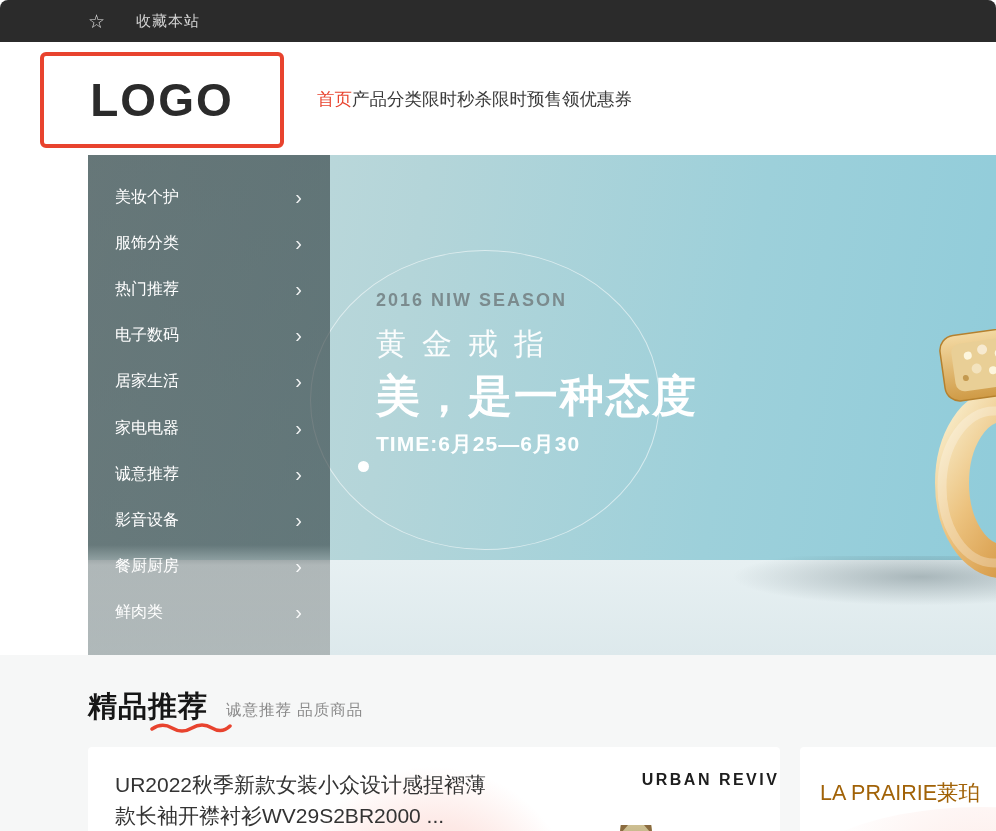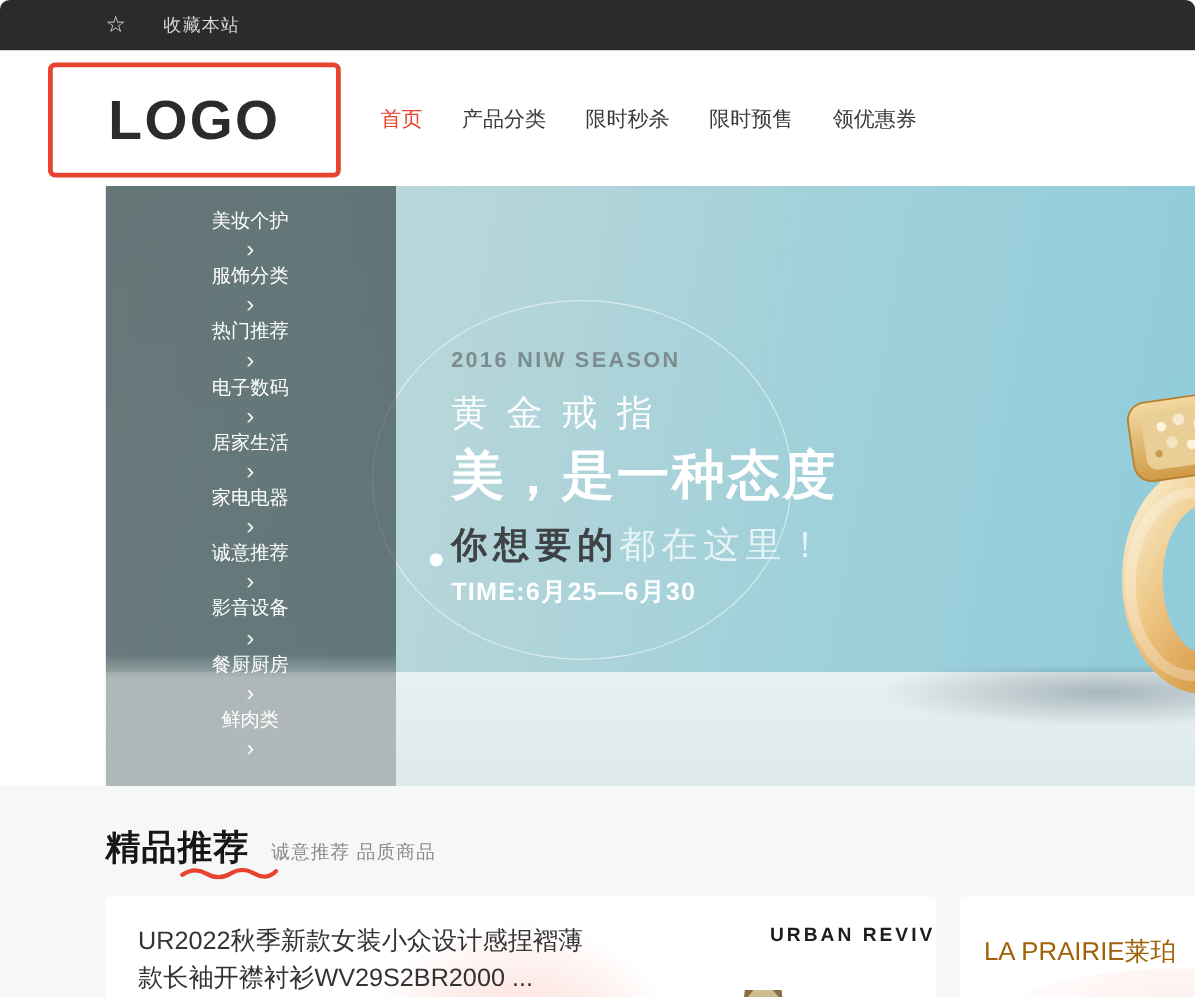--- a/index.html
+++ b/index.html
@@ -10,21 +10,21 @@
   .topbar { height:42px; background:#2b2b2b; display:flex; align-items:center;
     padding-left:88px; border-radius:8px 8px 0 0; }
   .topbar .star { color:#e0e0e0; font-size:19px; margin-right:7px; line-height:1; }
   .topbar .fav { color:#d4d4d4; font-size:15px; letter-spacing:1px; cursor:pointer;margin-left:24px; }
 
   
   .header { height:113px; background:#fff; display:flex; align-items:center; padding-left:40px; }
   .logo-box { width:244px; height:96px; border:4px solid #e8432e; border-radius:6px;
     display:flex; align-items:center; justify-content:center; margin-top:2px; }
   .logo-text { font-size:46px; font-weight:bold; color:#2b2b2b; letter-spacing:2px; }
-  .nav { display:flex; margin-left:33px; gap:33px; }
+  .nav { display:flex; margin-left:33px; }
   .nav-item { font-size:17.5px; color:#3a3a3a; cursor:pointer; white-space:nowrap; }
   .nav-item.active { color:#e8432e; }
 
   
   .banner { position:relative; margin-left:88px; width:908px; height:500px; overflow:hidden; }
   .banner-top { position:absolute; left:0; top:0; width:908px; height:405px;
     background:linear-gradient(100deg,#c6dcdd 0%,#b4d5d9 35%,#9dd0da 70%,#90ccda 100%); }
   .banner-surface { position:absolute; left:0; top:405px; width:908px; height:95px;
     background:linear-gradient(180deg,#e7f0f2 0%,#dde9ec 100%); }
   .ring-shadow { position:absolute; right:-20px; top:-4px; width:300px; height:52px;
@@ -42,21 +42,21 @@
   .bn-tagline .light { color:rgba(240,249,249,0.85); }
   .bn-time { margin-top:4px; font-size:21px; font-weight:bold; color:#fdffff; letter-spacing:1px; }
   .ring-svg { position:absolute; right:-78px; top:168px; width:150px; height:260px; }
 
   
   .sidebar { position:absolute; left:0; top:0; width:242px; height:500px;
     background:linear-gradient(180deg, rgba(38,51,53,0.60) 0%, rgba(38,51,53,0.58) 78%,
       rgba(120,127,127,0.50) 82%, rgba(130,136,135,0.50) 100%);
     padding-top:19px; }
   .side-item { height:46.2px; display:flex; align-items:center; justify-content:space-between;
-    padding:0 28px 0 27px; color:#fff; font-size:16px; cursor:pointer;flex-direction:column; }
+    padding:0 28px 0 27px; color:#fff; font-size:16px; cursor:pointer; }
   .side-item .chev { font-size:20px; color:rgba(255,255,255,0.9); font-weight:normal; }
 
   
   .recommend { height:216px; background:#f6f7f7; padding:32px 0 0 88px; }
   .rec-head { display:flex; align-items:center; }
   .rec-title-wrap { position:relative; display:inline-block; }
   .rec-title { font-size:29px; font-weight:900; color:#161616; letter-spacing:1px; }
   .rec-wave { position:absolute; left:62px; bottom:-6px; }
   .rec-sub { margin-left:18px; font-size:15.5px; color:#8a8a8a; letter-spacing:1px; position:relative; top:3px; }
   .cards { display:flex; gap:20px; margin-top:20px; }
@@ -107,23 +107,20 @@
   <div class="banner-surface">
     <div class="ring-shadow"></div>
   </div>
   <div class="deco-circle"></div>
   <div class="deco-dot"></div>
 
   <div class="banner-text">
     <div class="bn-season">2016 NIW SEASON</div>
     <div class="bn-sub">黄金戒指</div>
     <div class="bn-title">美，是一种态度</div>
-    <div class="bn-tagline">
-      <span class="dark">你想要的</span><span class="light">都在这里！</span>
-    </div>
     <div class="bn-time">TIME:6月25—6月30</div>
   </div>
 
   <svg class="ring-svg" viewBox="0 0 150 260">
     <defs>
       <linearGradient id="gold" x1="0" y1="0" x2="1" y2="1">
         <stop offset="0" stop-color="#f8ecc9"></stop>
         <stop offset="0.4" stop-color="#ecc27e"></stop>
         <stop offset="0.75" stop-color="#d99f4e"></stop>
         <stop offset="1" stop-color="#c08236"></stop>

